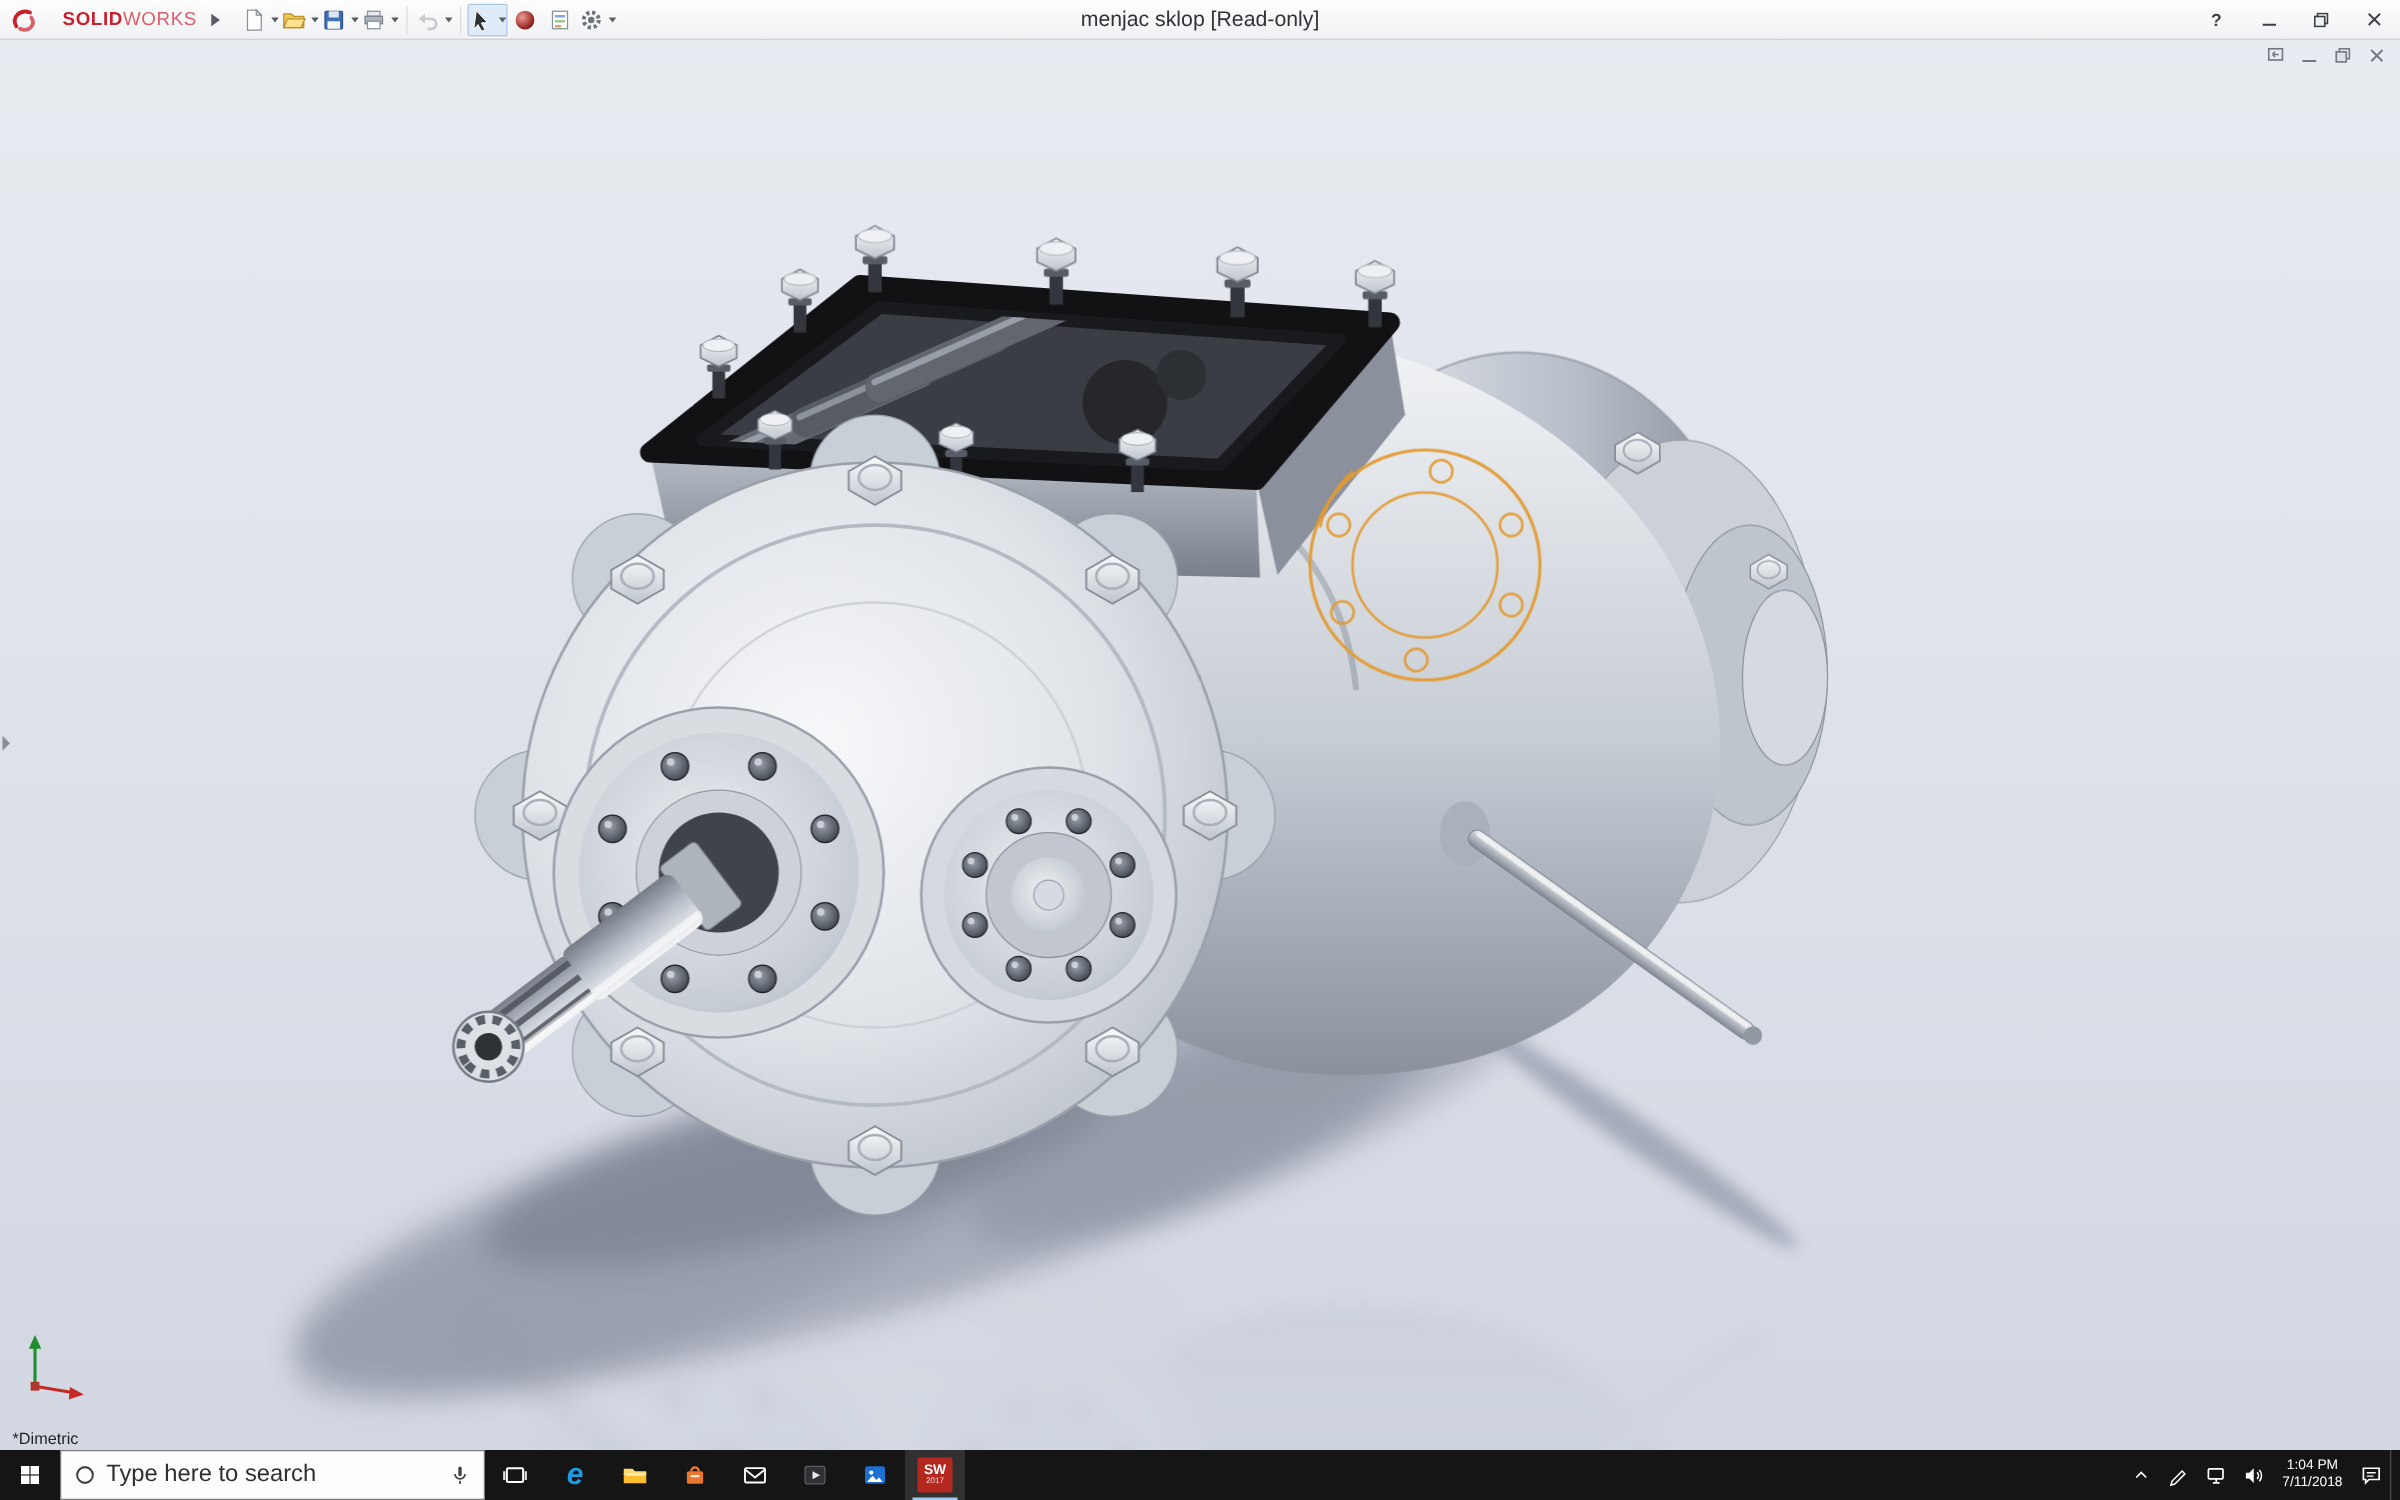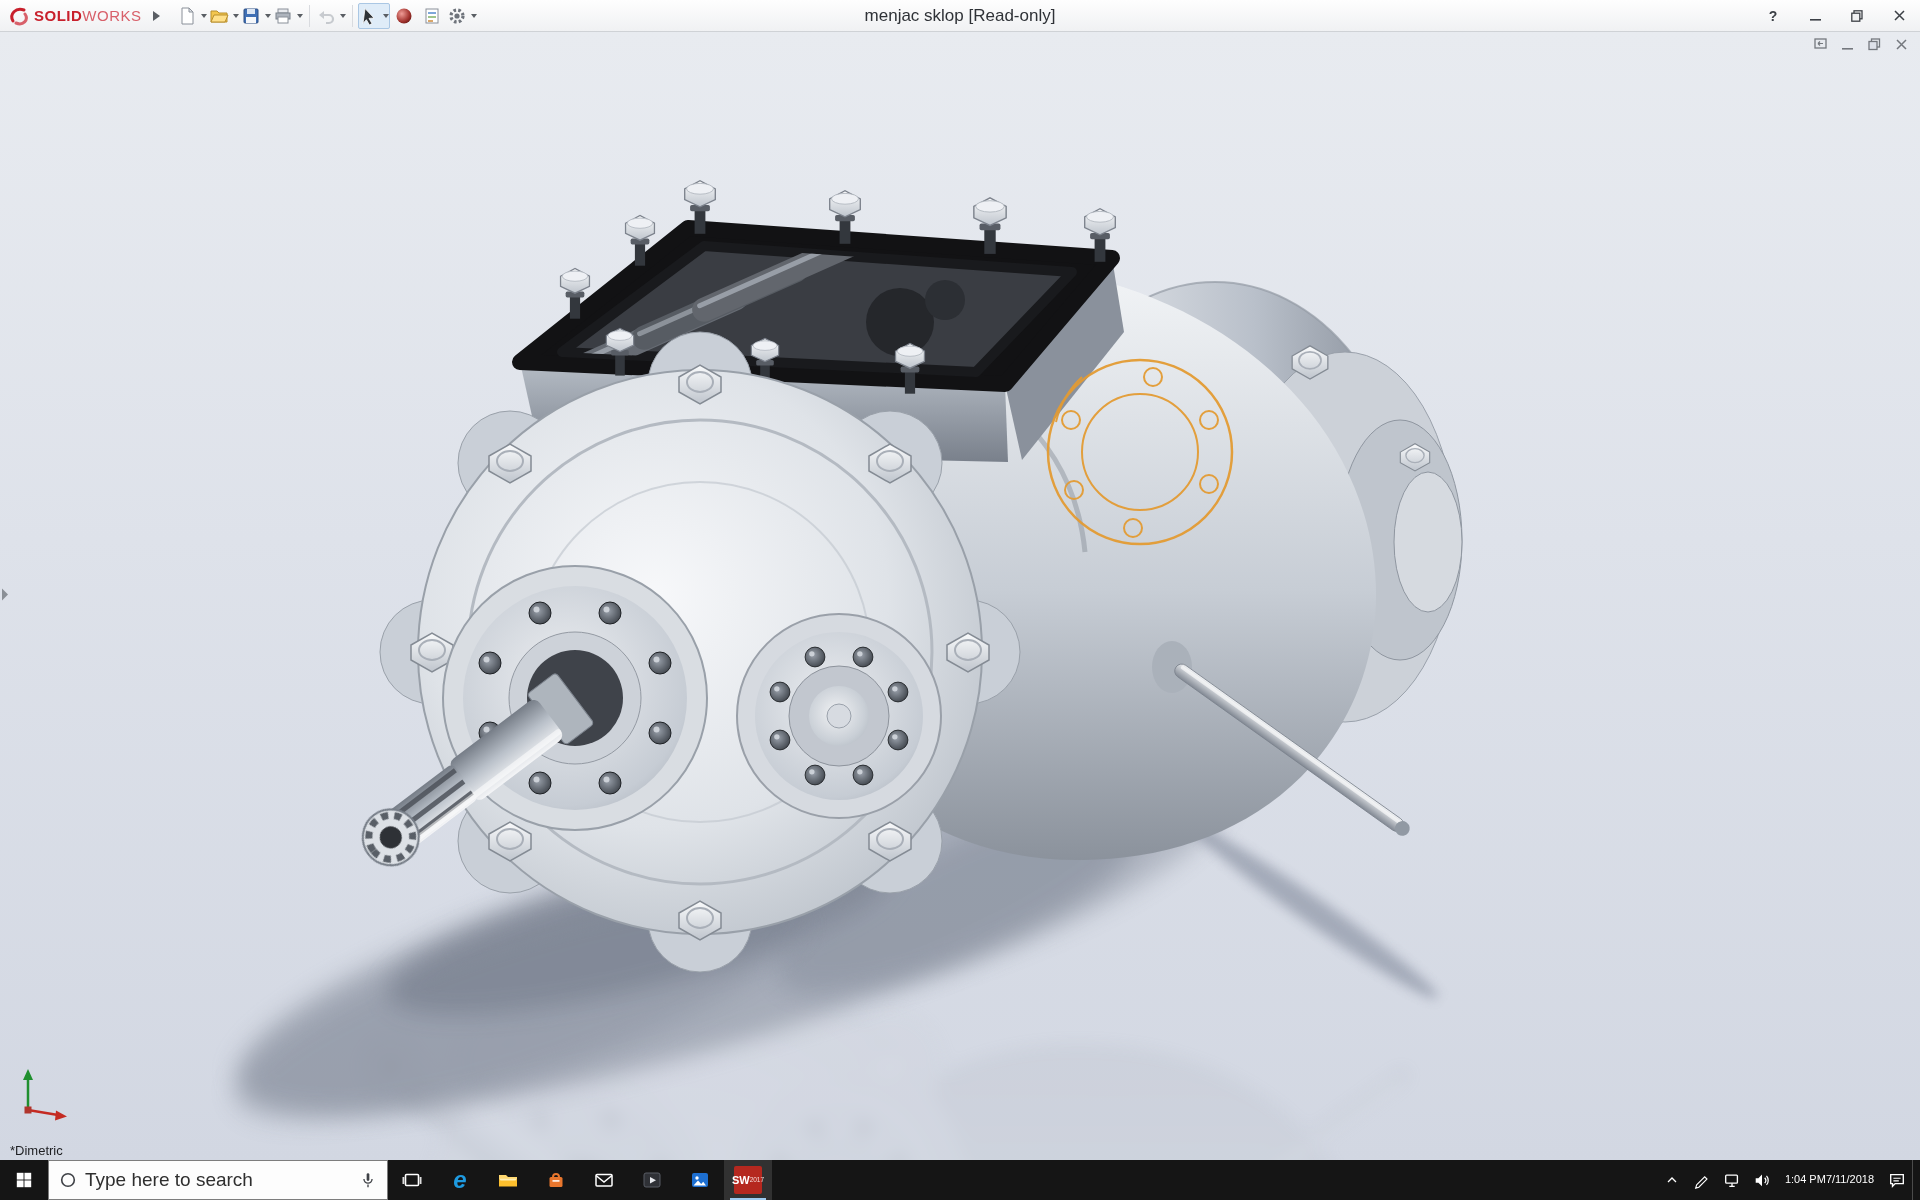--- a/index.html
+++ b/index.html
@@ -3,21 +3,21 @@
 <meta charset="utf-8">
 <style>
   *{margin:0;padding:0;box-sizing:border-box}
   html,body{width:1920px;height:1200px;overflow:hidden}
   body{font-family:"Liberation Sans",sans-serif;background:#dfe3ea;position:relative}
   button{background:none;border:none;padding:0;font-family:inherit;cursor:default}
 
   
   .titlebar{position:absolute;top:0;left:0;right:0;height:32px;background:linear-gradient(#fefefe,#f0f1f3);
     border-bottom:1px solid #cfd2d6;display:flex;align-items:center;z-index:5}
-  .logo{display:flex;align-items:center;gap:4px;padding:0 6px 0 8px}
+  .logo{display:flex;align-items:center;gap:20px;padding:0 6px 0 8px}
   .wordmark{font-size:15px;font-weight:bold;color:#c8202c;letter-spacing:.5px}
   .wordmark .w2{font-weight:400;color:#d8606a}
   .menu-expand{width:18px;height:26px;display:flex;align-items:center;justify-content:center;margin-right:10px}
   .tb-sep{width:1px;height:22px;background:#d9dbdf;margin:0 5px}
   .tb-btn{height:26px;min-width:28px;display:flex;align-items:center;justify-content:center;gap:2px;
     border:1px solid transparent;border-radius:2px}
   .tb-btn.pressed{border-color:#aac7e4;background:#dfecf8}
   .caret{width:0;height:0;border-left:3.5px solid transparent;border-right:3.5px solid transparent;
     border-top:4px solid #5a5e64;margin-left:2px}
   .doc-title{position:absolute;left:50%;transform:translateX(-50%);font-size:17px;color:#2f3237;white-space:nowrap}
@@ -35,28 +35,28 @@
   .fm-arrow{position:absolute;left:1px;top:50%;transform:translateY(-50%);z-index:3}
 
   
   .taskbar{position:absolute;left:0;right:0;bottom:0;height:40px;background:#151515;display:flex;align-items:stretch;z-index:6}
   .tb-item{width:48px;display:flex;align-items:center;justify-content:center}
   .search-box{width:340px;background:#fdfdfd;display:flex;align-items:center;gap:8px;padding:0 10px;border:1px solid #7d7d7d}
   .search-box input{flex:1;border:none;outline:none;font-size:19px;color:#222;background:transparent;font-family:inherit}
   .search-box input::placeholder{color:#2f2f2f;opacity:1}
   .app-active{position:relative;background:rgba(255,255,255,.12)}
   .app-active::after{content:"";position:absolute;left:6px;right:6px;bottom:0;height:2px;background:#9ecbf0}
-  .sw-badge{display:flex;flex-direction:row;align-items:center;justify-content:center;width:28px;height:28px;
+  .sw-badge{display:flex;flex-direction:column;align-items:center;justify-content:center;width:28px;height:28px;
     background:#b5281f;border-radius:2px;line-height:1}
   .sw-badge .l1{color:#fff;font-weight:bold;font-size:11px}
   .sw-badge .l2{color:#f3d9d7;font-size:6.5px}
   .edge-e{color:#1e9ae0;font-size:24px;font-weight:bold;font-style:italic;line-height:1}
   .tray{margin-left:auto;display:flex;align-items:center}
   .tray .tb-item{width:30px}
-  .clock{display:flex;flex-direction:row;align-items:center;justify-content:center;color:#fff;font-size:11px;
+  .clock{display:flex;flex-direction:column;align-items:center;justify-content:center;color:#fff;font-size:11px;
     line-height:1.25;padding:0 8px}
   .show-desktop{width:8px;border-left:1px solid #4b4b4b;height:100%}
 </style>
 </head>
 <body>
 
 <header class="titlebar">
   <div class="logo">
     <svg width="22" height="22" viewBox="0 0 22 22">
       <path d="M5 16 C1 9 8 2 16 5" fill="none" stroke="#c8202c" stroke-width="3" stroke-linecap="round"></path>

